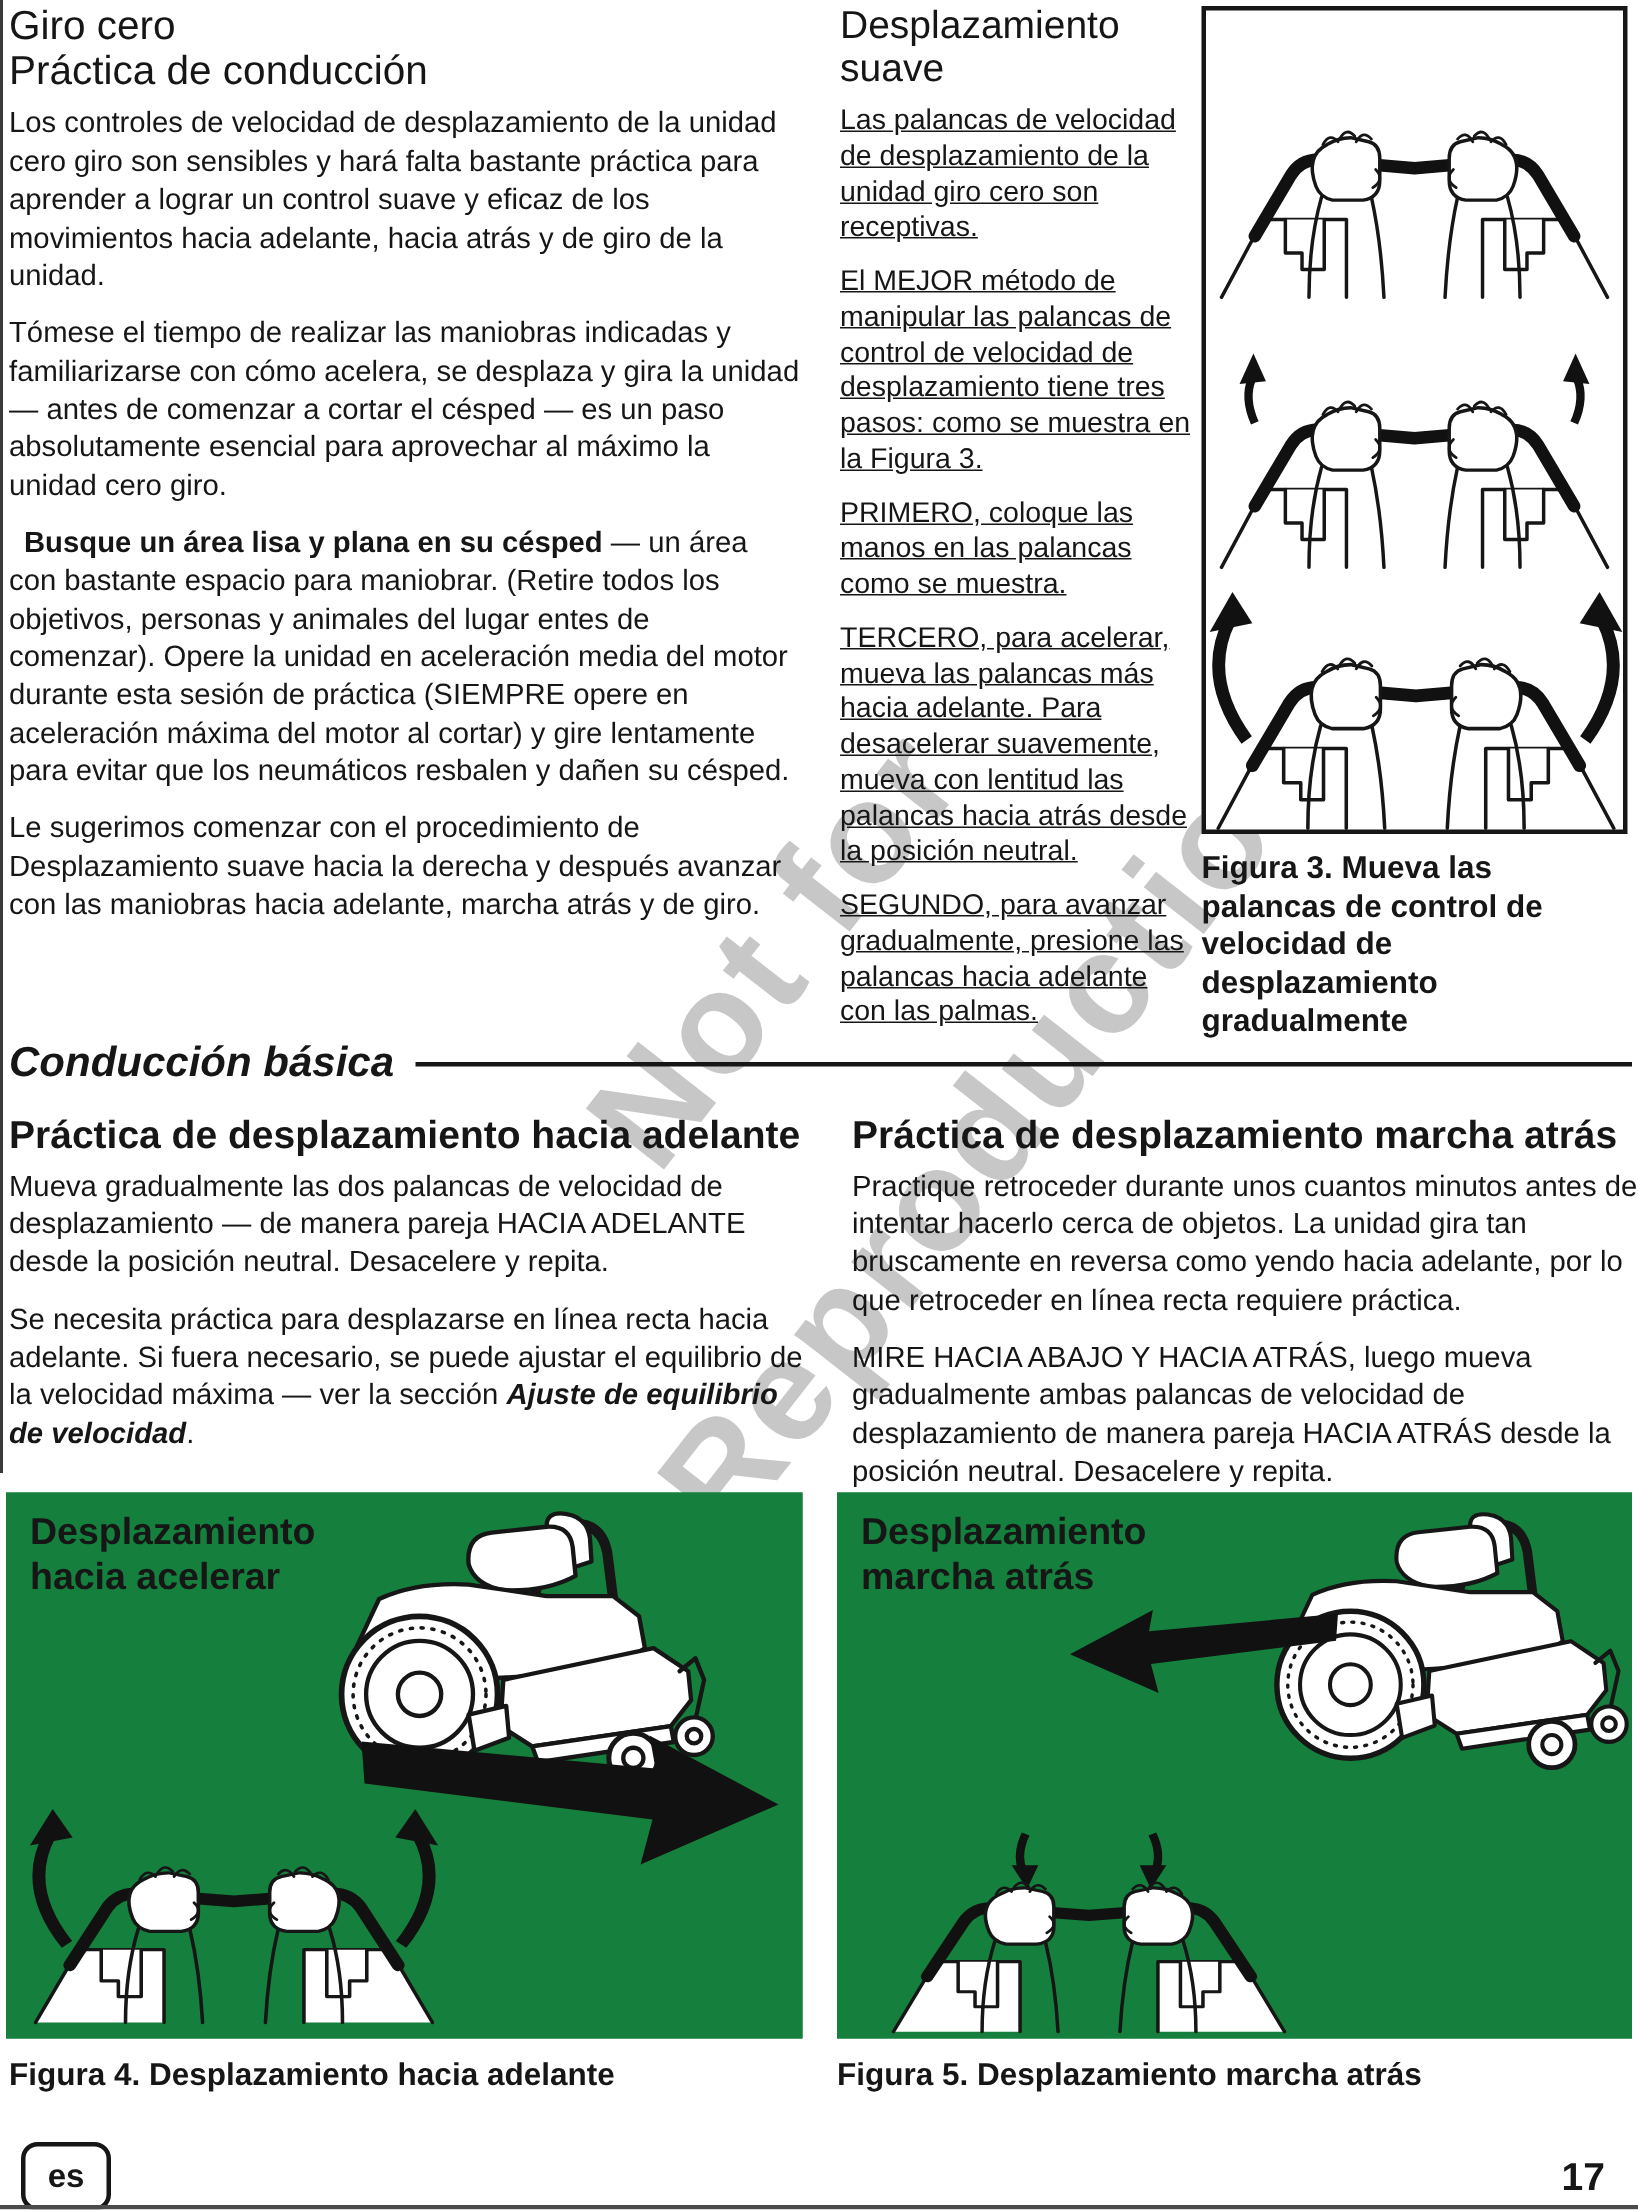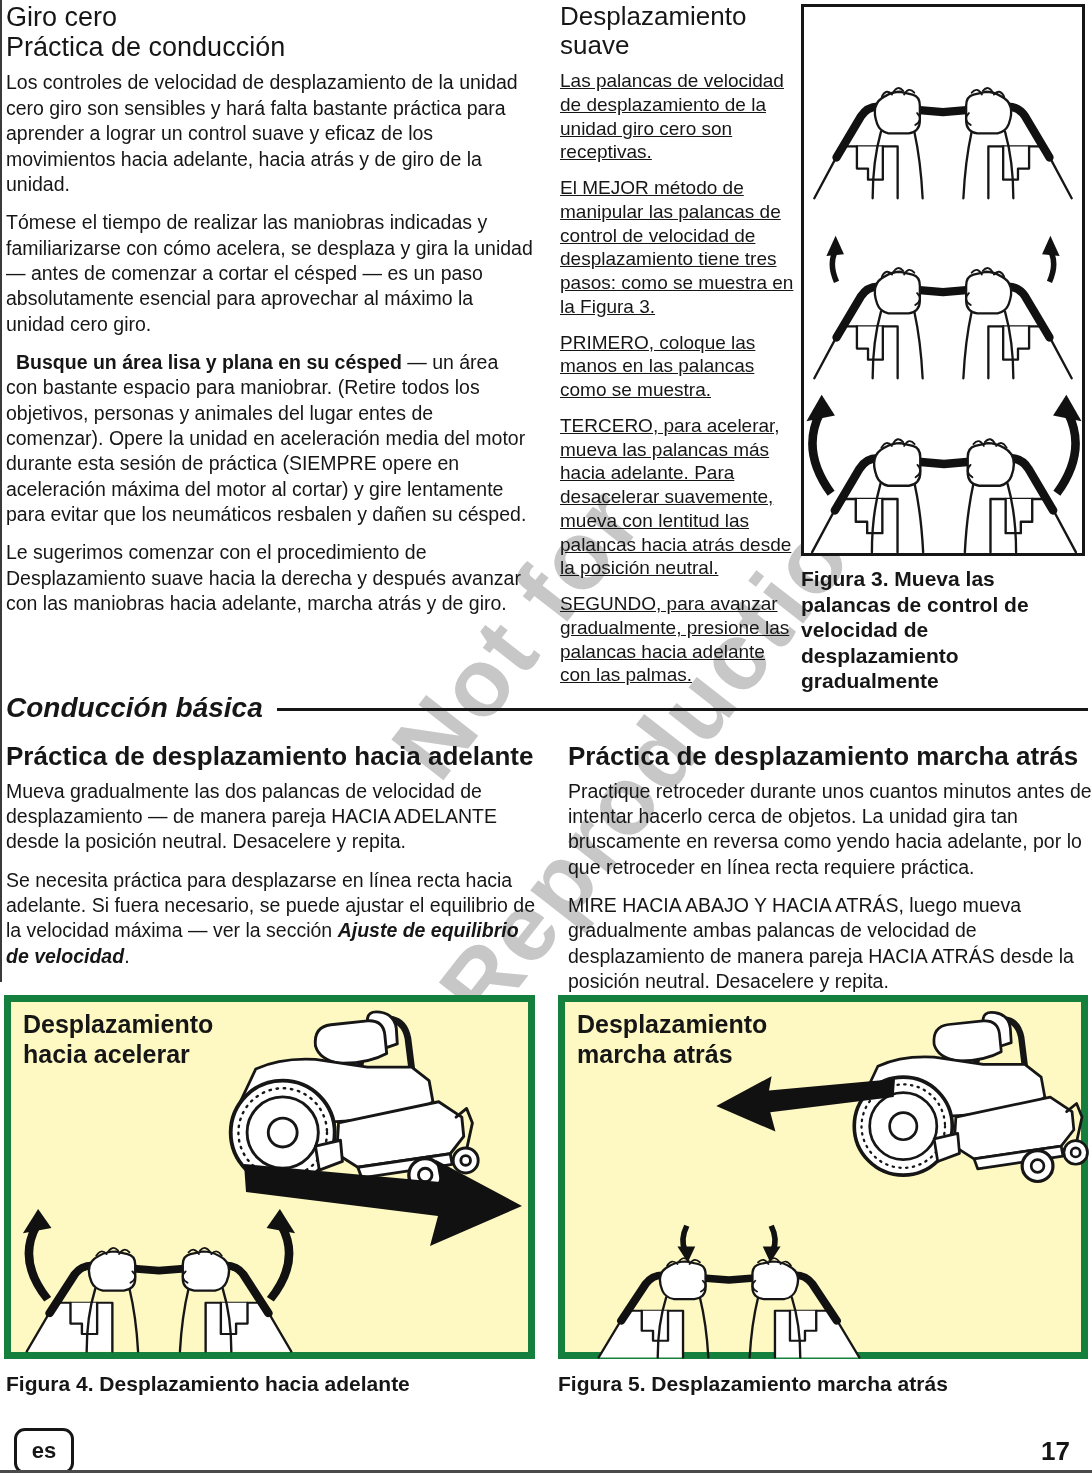--- a/index.html
+++ b/index.html
@@ -40,21 +40,21 @@
 
   
   .basic-head{left:6px;top:692px;width:1082px;display:flex;align-items:baseline;}
   .basic-head .t{font-size:28px;font-weight:bold;font-style:italic;white-space:nowrap;}
   .basic-head .rule{flex:1;border-bottom:3px solid #161616;transform:translateY(-6px);margin-left:14px;}
 
   .col-left2{left:6px;top:742px;width:530px;}
   .col-right2{left:568px;top:742px;width:530px;}
 
   
-  .figbox{border:7px solid #15803d;background:#fef9c3;box-sizing:border-box;}
+  .figbox{border:4px solid #15803d;background:#15803d;box-sizing:border-box;}
   .fig4-box{left:4px;top:995px;width:531px;height:364px;}
   .fig5-box{left:558px;top:995px;width:530px;height:364px;}
   .figbox-label{position:absolute;left:12px;top:8px;font-size:25px;font-weight:bold;line-height:1.18;}
   .fig-caption{font-size:21px;font-weight:bold;}
   .fig4-caption{left:6px;top:1372px;width:530px;}
   .fig5-caption{left:558px;top:1372px;width:530px;}
 
   
   .lang-badge{
     left:14px;top:1428px;width:54px;height:40px;border:3.5px solid #161616;border-radius:11px;

